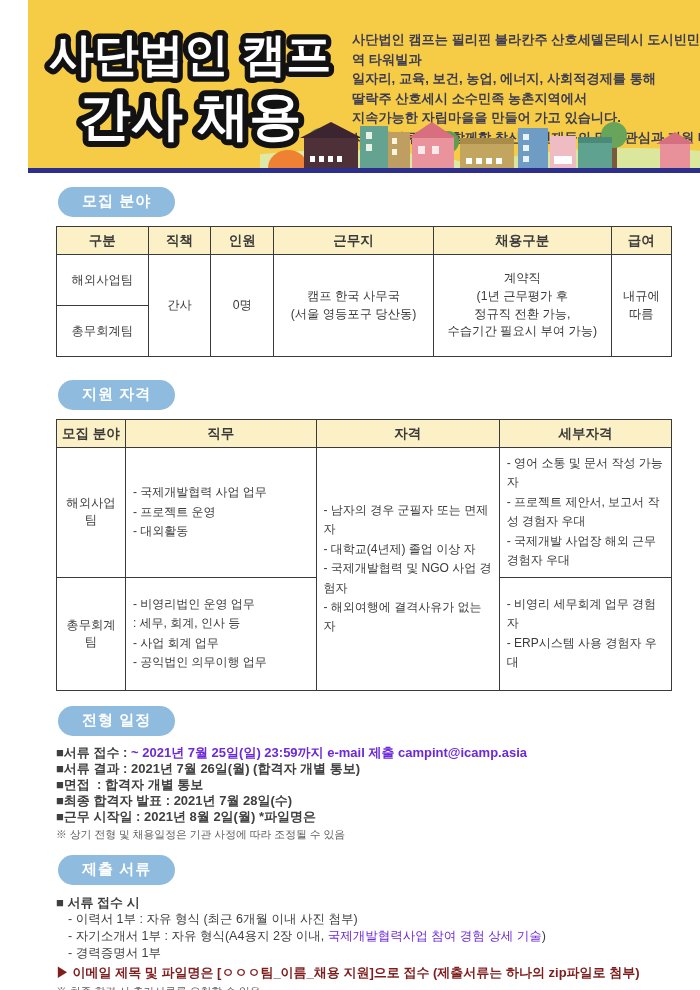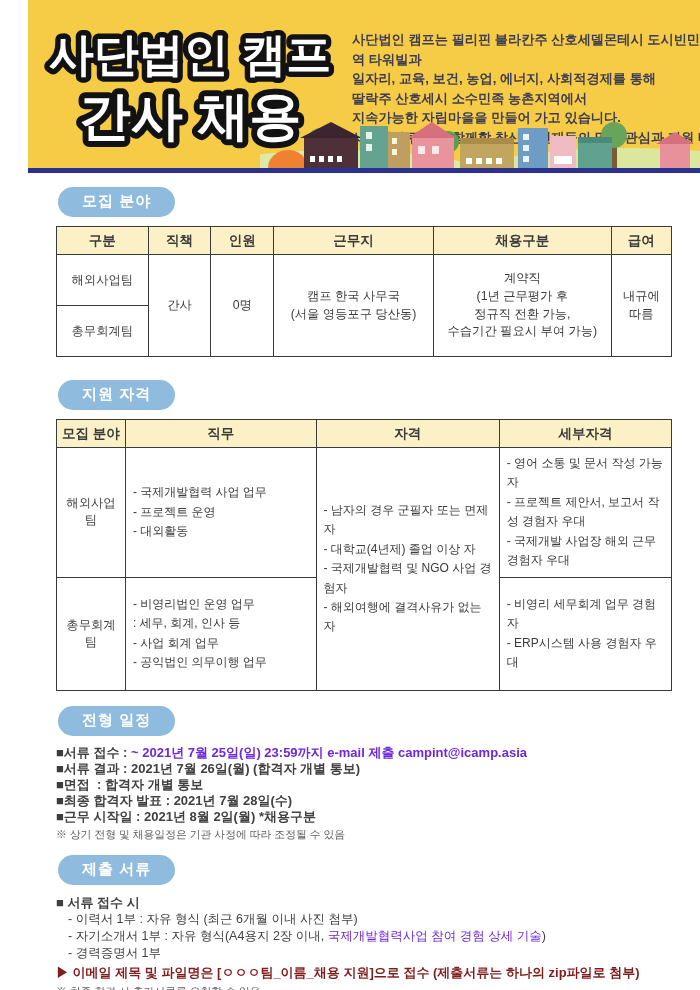--- a/index.html
+++ b/index.html
@@ -210,21 +210,21 @@
       </tbody>
     </table>
 
     
     <div class="badge">전형 일정</div>
     <div class="sched-block">
       <div class="sched-line"><span>■서류 접수 : </span><span class="accent">~ 2021년 7월 25일(일) 23:59까지 e-mail 제출 campint@icamp.asia</span></div>
       <div class="sched-line"><span>■서류 결과 : 2021년 7월 26일(월) (합격자 개별 통보)</span><span class="accent"></span></div>
       <div class="sched-line"><span>■면접  : 합격자 개별 통보</span><span class="accent"></span></div>
       <div class="sched-line"><span>■최종 합격자 발표 : 2021년 7월 28일(수)</span><span class="accent"></span></div>
-      <div class="sched-line"><span>■근무 시작일 : 2021년 8월 2일(월) *채용구분</span><span class="accent"></span></div>
+      <div class="sched-line"><span>■근무 시작일 : 2021년 8월 2일(월) *파일명은</span><span class="accent"></span></div>
       <div class="small-note">※ 상기 전형 및 채용일정은 기관 사정에 따라 조정될 수 있음</div>
     </div>
 
     
     <div class="badge">제출 서류</div>
     <div class="docs-block">
       <div class="doc-heading">■ 서류 접수 시</div>
       <div class="doc-item"><span>- 이력서 1부 : 자유 형식 (최근 6개월 이내 사진 첨부)</span><span class="accent"></span><span></span></div>
       <div class="doc-item"><span>- 자기소개서 1부 : 자유 형식(A4용지 2장 이내, </span><span class="accent">국제개발협력사업 참여 경험 상세 기술</span><span>)</span></div>
       <div class="doc-item"><span>- 경력증명서 1부</span><span class="accent"></span><span></span></div>

